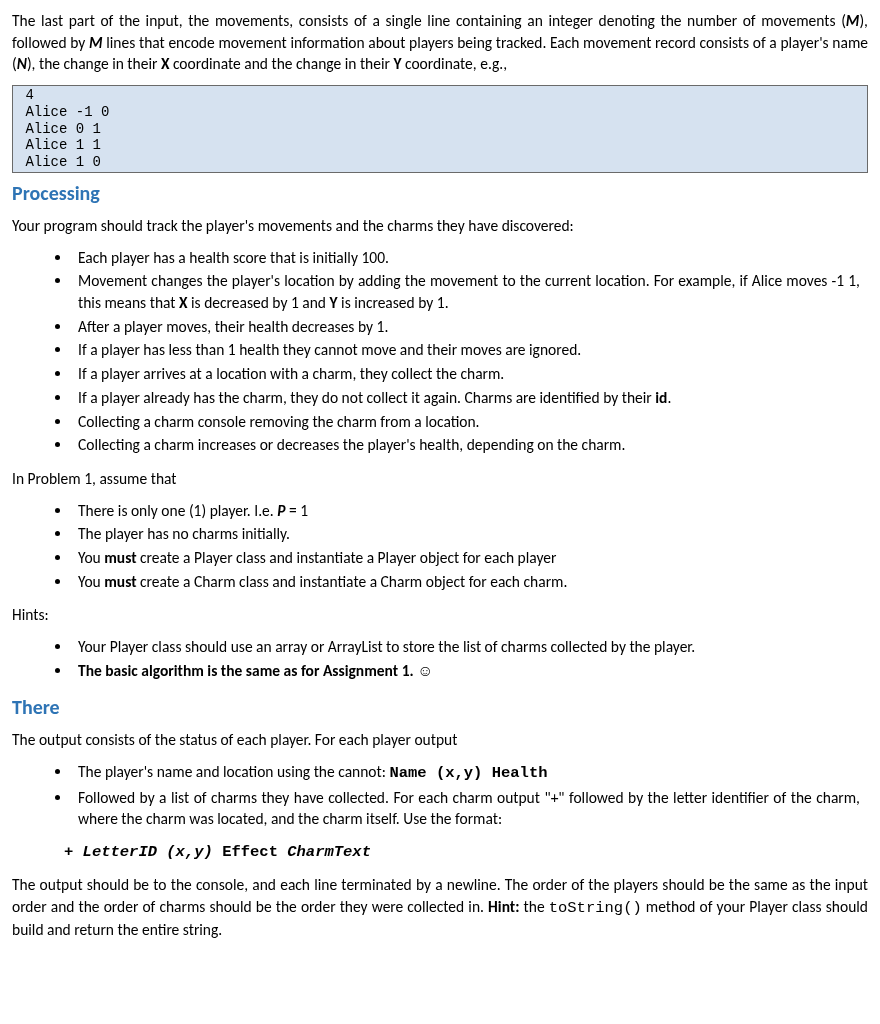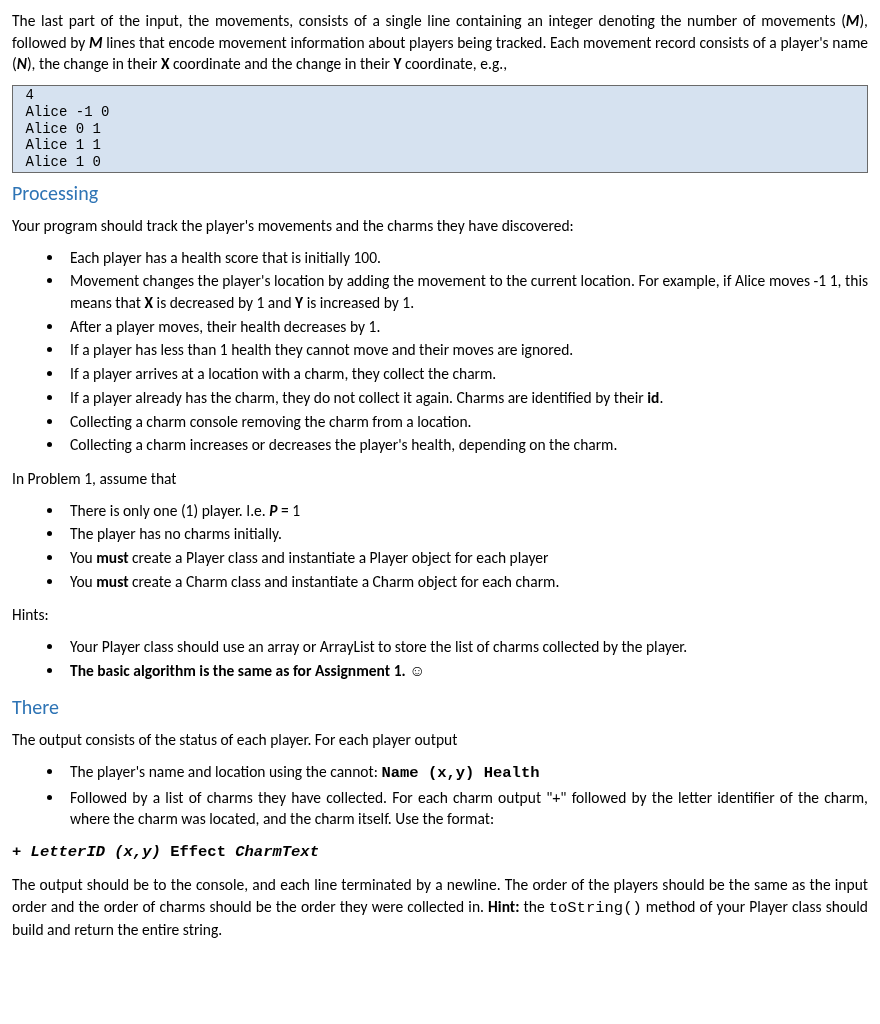--- a/index.html
+++ b/index.html
@@ -22,44 +22,45 @@
     font-family: Consolas, "Courier New", monospace;
     font-size: 14px;
     line-height: 1.2;
     padding: 1px 4px;
     white-space: pre;
     margin: 6px 0;
   }
   h2 {
     font-family: Calibri, "Segoe UI", Arial, sans-serif;
     font-size: 20px;
-    font-weight: 400;
+    font-weight: 700;
     color: #2e74b5;
     margin: 6px 0 8px 0;
   }
   ul {
     margin: 6px 0 12px 0;
     padding-left: 52px;
   }
   ul li {
-    margin: 2px 0;
+    margin: 2px 8px;
     padding-left: 6px;
     text-align: justify;
   }
   .bold { font-weight: 700; }
   .ital { }
   .bital { font-weight: 700; font-style: italic; }
   .mono-bital {
     font-family: Consolas, "Courier New", monospace;
     font-weight: 700;
   }
   .mono {
     font-family: Consolas, "Courier New", monospace;
   }
   .indent-fmt {
+    margin-left: 52px;
     font-family: Consolas, "Courier New", monospace;
     font-weight: 700;
     font-style: italic;
     margin-top: 6px;
     margin-bottom: 10px;
   }
   .smiley {
     font-family: Arial, sans-serif;
   }
 </style>

